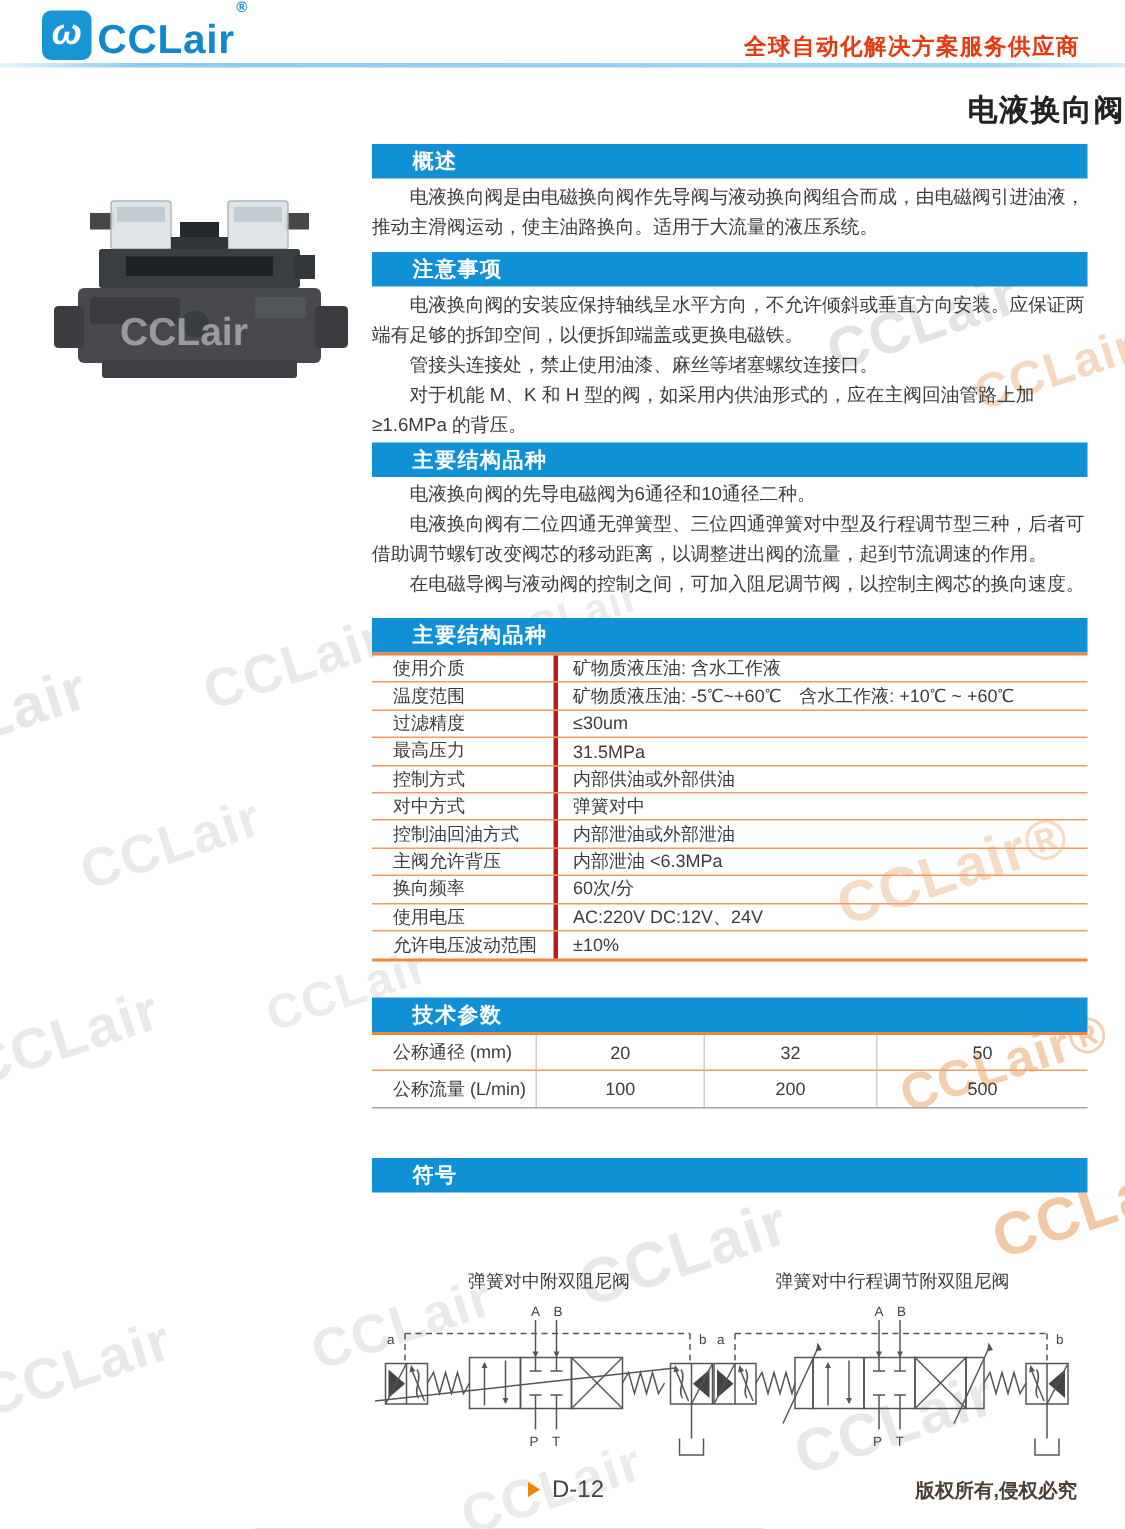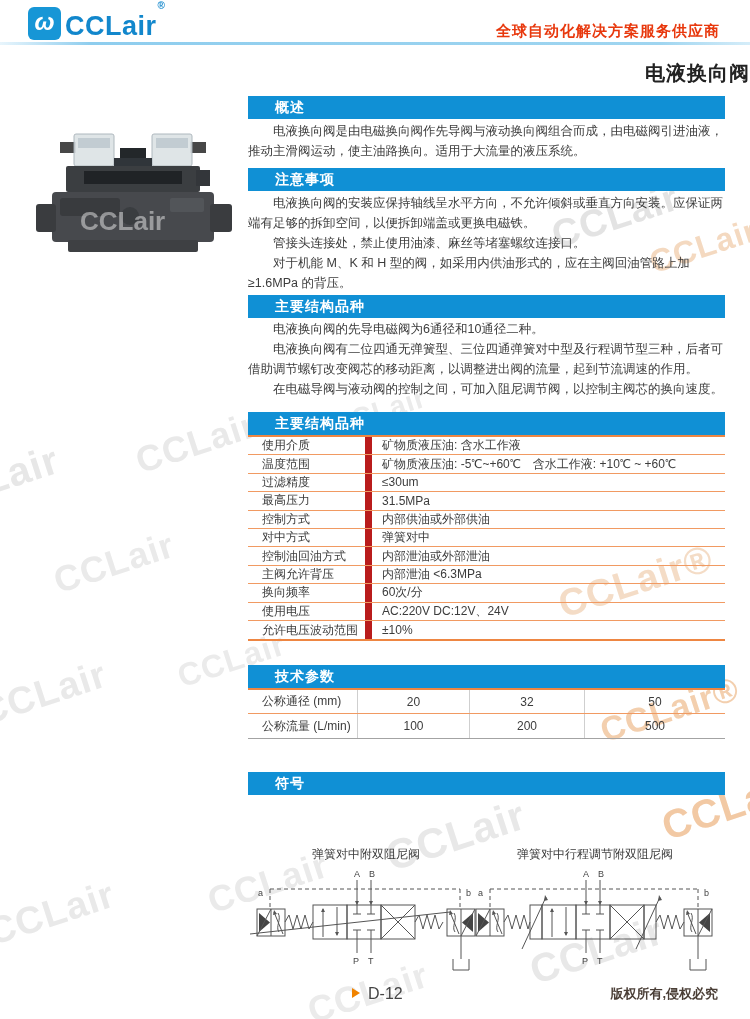--- a/index.html
+++ b/index.html
@@ -30,21 +30,21 @@
   
   .main { position:absolute; left:248px; top:0; width:477px; z-index:1; }
   .bar { position:absolute; left:0; width:477px; height:23px; background:#1090d5; color:#ffffff; font-size:14px; font-weight:bold; line-height:23px; padding-left:27px; letter-spacing:1px; }
   .txt { position:absolute; left:0; width:477px; font-size:12.5px; color:#3c3c3c; line-height:20px; }
   .txt p { text-indent:2em; }
 
   
   .spec { position:absolute; left:0; top:435px; width:477px; border-top:2px solid #ee8642; border-bottom:2px solid #ee8642; }
   .spec-row { display:flex; height:18.4px; align-items:center; border-bottom:1px solid #f19a62; font-size:12px; color:#3c3c3c; }
   .spec-row:last-child { border-bottom:none; }
-  .spec-label { width:124px; padding-left:14px; border-right:7px solid #b91c1c; height:100%; display:flex; align-items:center; }
+  .spec-label { width:124px; padding-left:14px; border-right:3px solid #b91c1c; height:100%; display:flex; align-items:center; }
   .spec-value { padding-left:10px; }
 
   
   .tech { position:absolute; left:0; top:688px; width:477px; border-top:2px solid #ee8642; border-bottom:1px solid #a3a3a3; }
   .tech-row { display:grid; grid-template-columns:110px 112px 115px 1fr; height:24px; align-items:center; border-bottom:1px solid #f19a62; font-size:12px; color:#3c3c3c; }
   .tech-row:last-child { border-bottom:none; }
   .tech-row > div { height:100%; display:flex; align-items:center; justify-content:center; border-right:1px solid #cfcfcf; }
   .tech-row > div:last-child { border-right:none; }
   .tech-row > div.tl { justify-content:flex-start; padding-left:14px; }
 

